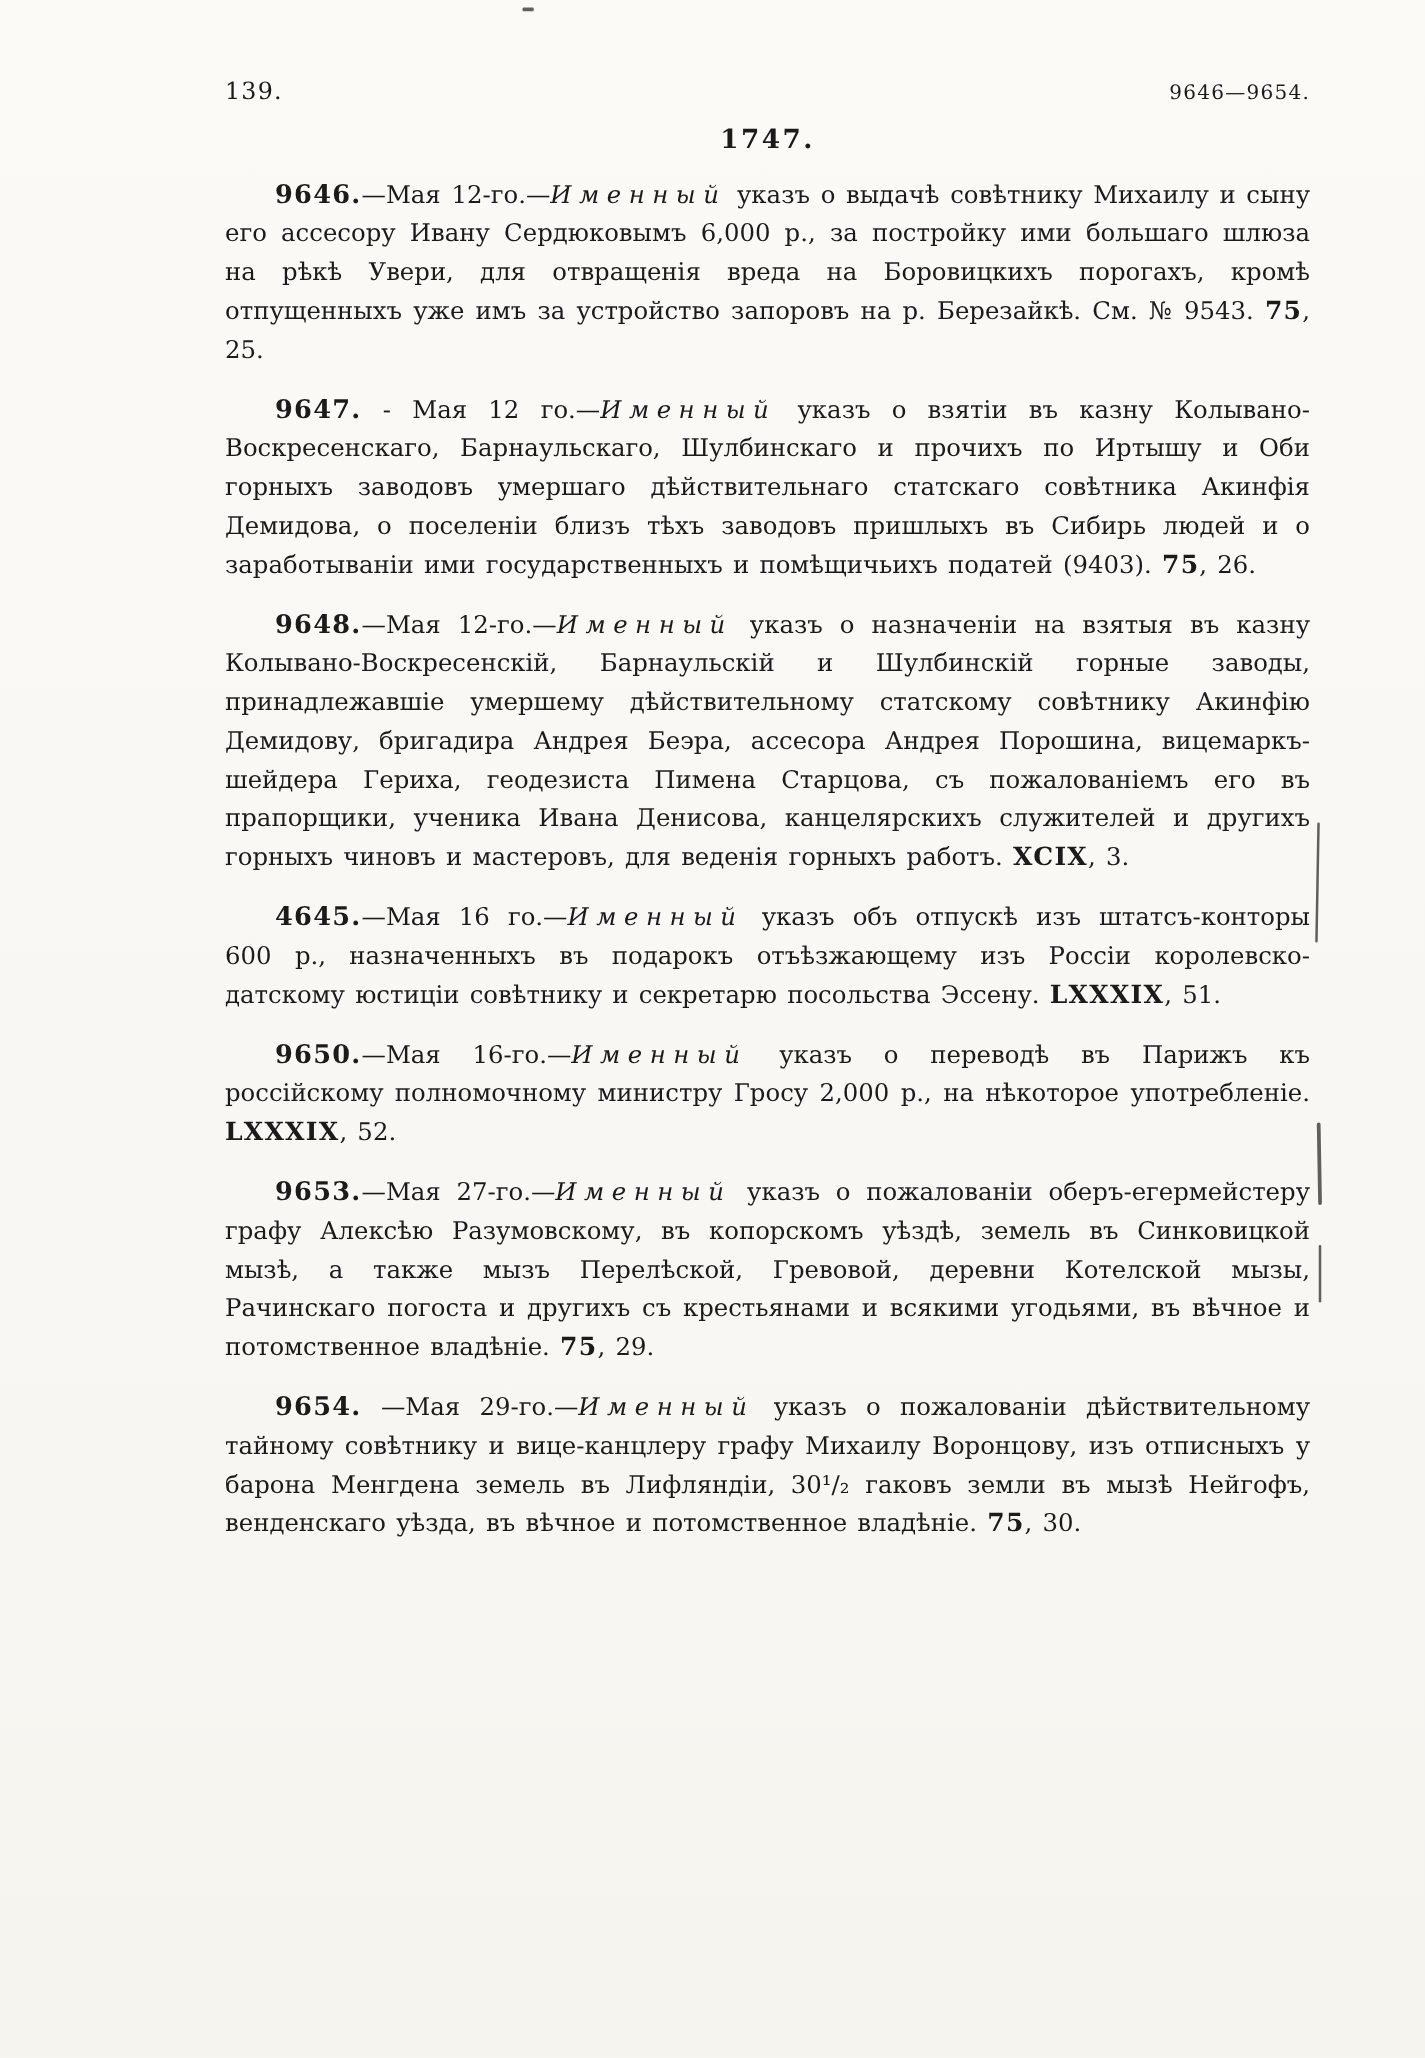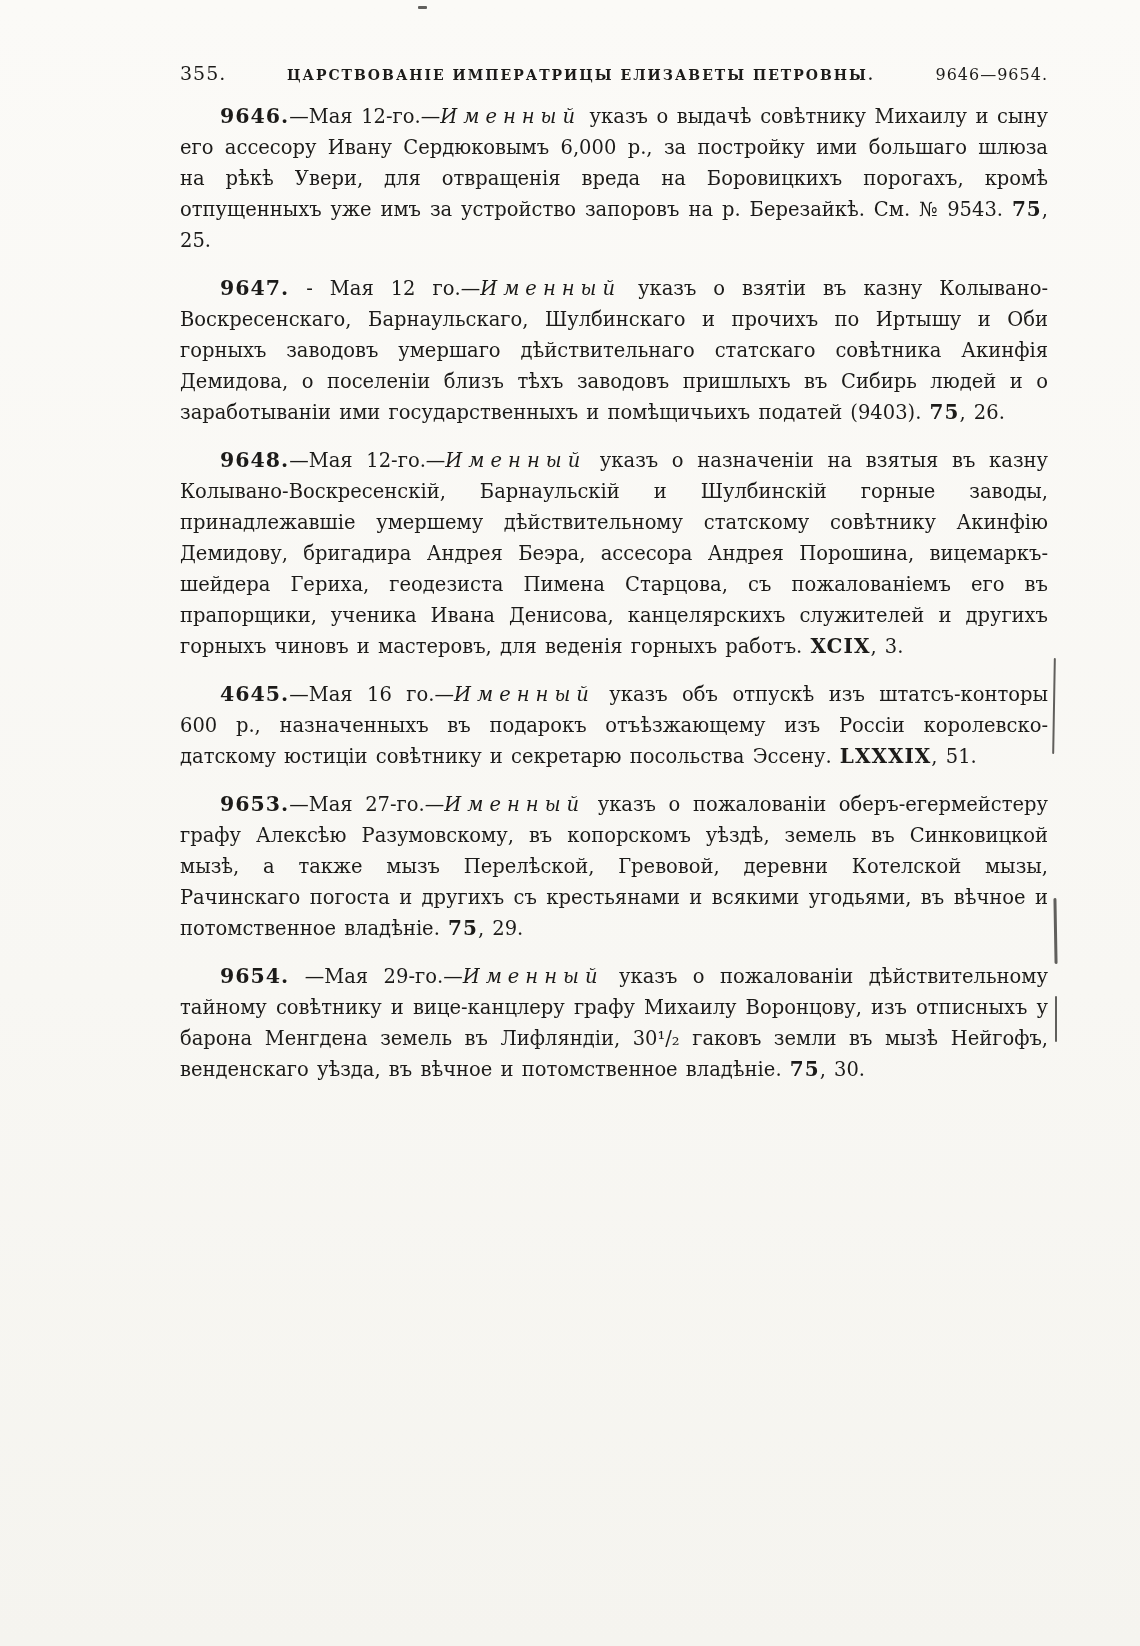--- a/index.html
+++ b/index.html
@@ -84,35 +84,36 @@
 <div class="page">
 
   <div class="artifact a4"></div>
   <div class="artifact a1"></div>
   <div class="artifact a2"></div>
   <div class="artifact a3"></div>
 
   <div class="content">
 
     <div class="header">
-      <span class="page-num">355.</span>
-      <span class="running-title">ЦАРСТВОВАНІЕ ИМПЕРАТРИЦЫ ЕЛИЗАВЕТЫ ПЕТРОВНЫ.</span>
+      <span class="page-num">139.</span>
       <span class="range">9646—9654.</span>
     </div>
 
+    <div class="year">1747.</div>
 
     <div id="entries">
   <p class="entry"><span class="num">9646.</span><span>—Мая 12-го.—</span><span class="spaced">Именный</span><span> указъ о выдачѣ совѣтнику Михаилу и сыну его ассесору Ивану Сердюковымъ 6,000 р., за постройку ими большаго шлюза на рѣкѣ Увери, для отвращенія вреда на Боровицкихъ порогахъ, кромѣ отпущенныхъ уже имъ за устройство запоровъ на р. Березайкѣ. См. № 9543. </span><span class="refbold">75</span><span>, 25.</span></p>
 
   <p class="entry"><span class="num">9647.</span><span> - Мая 12 го.—</span><span class="spaced">Именный</span><span> указъ о взятіи въ казну Колывано-Воскресенскаго, Барнаульскаго, Шулбинскаго и прочихъ по Иртышу и Оби горныхъ заводовъ умершаго дѣйствительнаго статскаго совѣтника Акинфія Демидова, о поселеніи близъ тѣхъ заводовъ пришлыхъ въ Сибирь людей и о заработываніи ими государственныхъ и помѣщичьихъ податей (9403). </span><span class="refbold">75</span><span>, 26.</span></p>
 
   <p class="entry"><span class="num">9648.</span><span>—Мая 12-го.—</span><span class="spaced">Именный</span><span> указъ о назначеніи на взятыя въ казну Колывано-Воскресенскій, Барнаульскій и Шулбинскій горные заводы, принадлежавшіе умершему дѣйствительному статскому совѣтнику Акинфію Демидову, бригадира Андрея Беэра, ассесора Андрея Порошина, вицемаркъ-шейдера Гериха, геодезиста Пимена Старцова, съ пожалованіемъ его въ прапорщики, ученика Ивана Денисова, канцелярскихъ служителей и другихъ горныхъ чиновъ и мастеровъ, для веденія горныхъ работъ. </span><span class="refbold">XCIX</span><span>, 3.</span></p>
 
   <p class="entry"><span class="num">4645.</span><span>—Мая 16 го.—</span><span class="spaced">Именный</span><span> указъ объ отпускѣ изъ штатсъ-конторы 600 р., назначенныхъ въ подарокъ отъѣзжающему изъ Россіи королевско-датскому юстиціи совѣтнику и секретарю посольства Эссену. </span><span class="refbold">LXXXIX</span><span>, 51.</span></p>
 
+  <p class="entry"><span class="num">9650.</span><span>—Мая 16-го.—</span><span class="spaced">Именный</span><span> указъ о переводѣ въ Парижъ къ россійскому полномочному министру Гросу 2,000 р., на нѣкоторое употребленіе. </span><span class="refbold">LXXXIX</span><span>, 52.</span></p>
 
 
 
   <p class="entry"><span class="num">9653.</span><span>—Мая 27-го.—</span><span class="spaced">Именный</span><span> указъ о пожалованіи оберъ-егермейстеру графу Алексѣю Разумовскому, въ копорскомъ уѣздѣ, земель въ Синковицкой мызѣ, а также мызъ Перелѣской, Гревовой, деревни Котелской мызы, Рачинскаго погоста и другихъ съ крестьянами и всякими угодьями, въ вѣчное и потомственное владѣніе. </span><span class="refbold">75</span><span>, 29.</span></p>
 
   <p class="entry"><span class="num">9654.</span><span> —Мая 29-го.—</span><span class="spaced">Именный</span><span> указъ о пожалованіи дѣйствительному тайному совѣтнику и вице-канцлеру графу Михаилу Воронцову, изъ отписныхъ у барона Менгдена земель въ Лифляндіи, 30¹/₂ гаковъ земли въ мызѣ Нейгофъ, венденскаго уѣзда, въ вѣчное и потомственное владѣніе. </span><span class="refbold">75</span><span>, 30.</span></p>
 </div>
 
   </div>
 </div>

